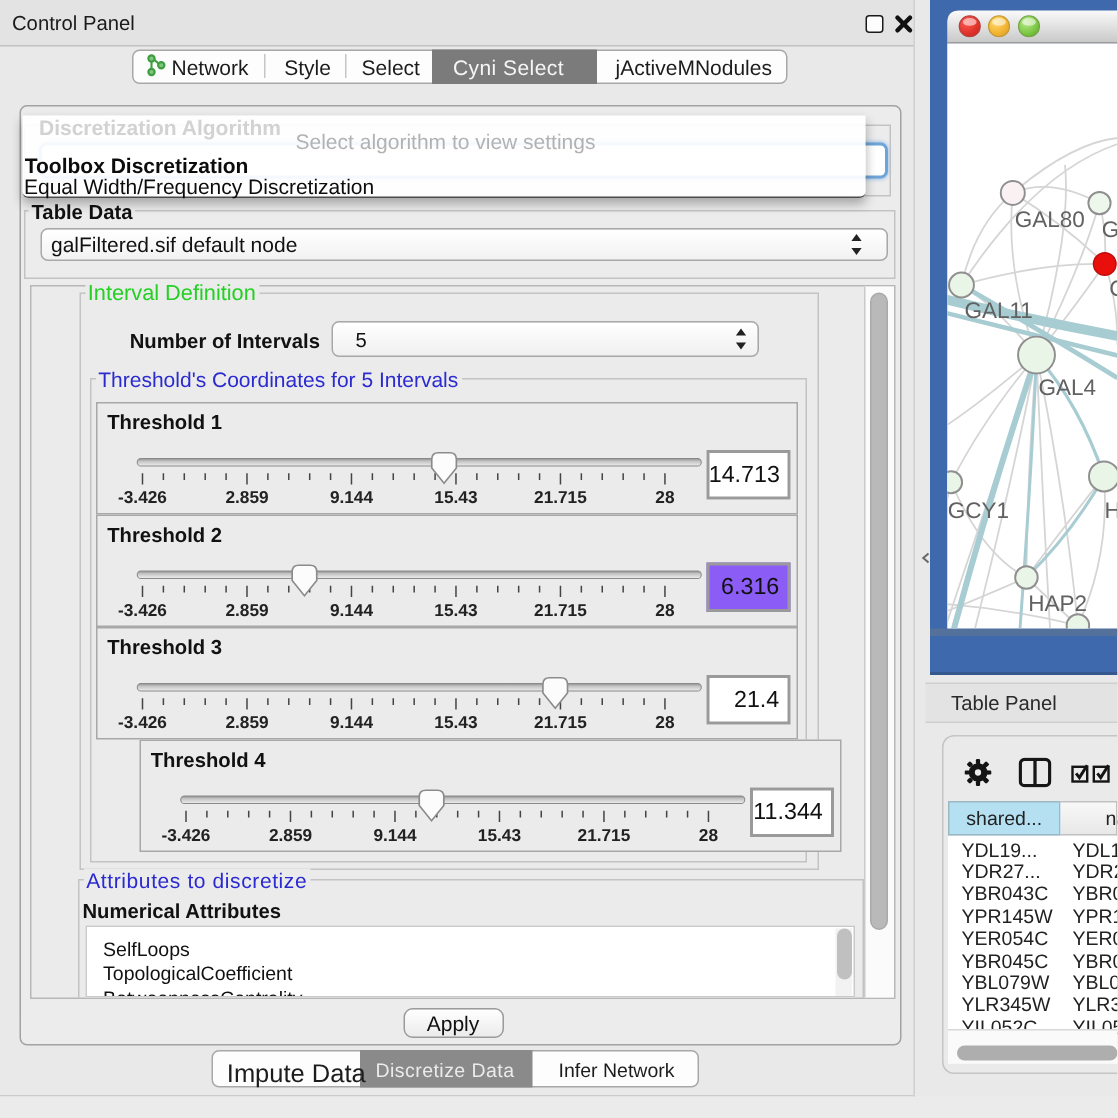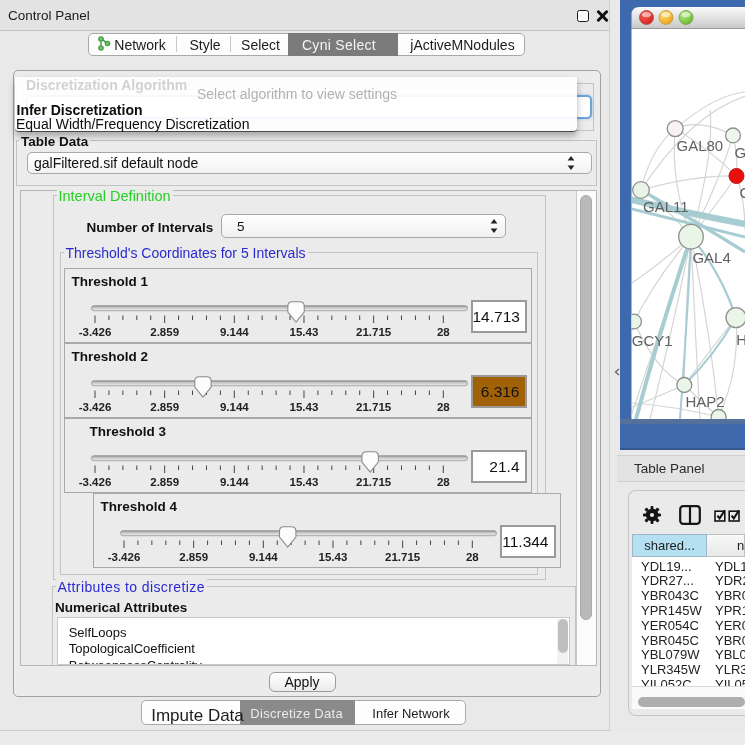--- a/index.html
+++ b/index.html
@@ -175,24 +175,24 @@
         <g>
           <text x="30.00" y="66.5" text-anchor="middle" font-size="11.5" font-weight="bold" fill="#222" font-family="Liberation Sans, sans-serif">-3.426</text>
           <text x="99.66" y="66.5" text-anchor="middle" font-size="11.5" font-weight="bold" fill="#222" font-family="Liberation Sans, sans-serif">2.859</text>
           <text x="169.32" y="66.5" text-anchor="middle" font-size="11.5" font-weight="bold" fill="#222" font-family="Liberation Sans, sans-serif">9.144</text>
           <text x="238.98" y="66.5" text-anchor="middle" font-size="11.5" font-weight="bold" fill="#222" font-family="Liberation Sans, sans-serif">15.43</text>
           <text x="308.64" y="66.5" text-anchor="middle" font-size="11.5" font-weight="bold" fill="#222" font-family="Liberation Sans, sans-serif">21.715</text>
           <text x="378.30" y="66.5" text-anchor="middle" font-size="11.5" font-weight="bold" fill="#222" font-family="Liberation Sans, sans-serif">28</text>
         </g>
         <path d="M129.77 37.2 L129.77 43 L137.97 53.2 L146.17 43 L146.17 37.2 Q146.17 32.8 141.77 32.8 L134.17 32.8 Q129.77 32.8 129.77 37.2 Z" fill="#fcfcfc" stroke="#8b8b8b" stroke-width="1.1"></path>
       </svg>
-      <div style="position:absolute;left:406px;top:31px;width:56px;height:33px;background:#a16207;border:2px solid #9a9a9a;box-sizing:border-box;font-size:15.5px;color:#111;text-align:right;line-height:29px;padding-right:5px;">6.316</div>
+      <div style="position:absolute;left:406px;top:31px;width:56px;height:33px;background:#8b5cf6;border:2px solid #9a9a9a;box-sizing:border-box;font-size:15.5px;color:#111;text-align:right;line-height:29px;padding-right:5px;">6.316</div>
     </div>
 <div class="abs" style="left:63.5px;top:418px;width:468.5px;height:75px;border:1px solid #a8a8a8;box-sizing:border-box;background:#ebebeb;">
-      <div style="position:absolute;left:7px;top:5px;font-size:13.5px;font-weight:bold;color:#111;margin-left:18px;">Threshold 3</div>
+      <div style="position:absolute;left:7px;top:5px;font-size:13.5px;font-weight:bold;color:#111;">Threshold 3</div>
       <svg style="position:absolute;left:0;top:0;" width="466" height="73" viewBox="0 0 466 73">
         <defs>
           <linearGradient id="trk3" x1="0" y1="0" x2="0" y2="1">
             <stop offset="0" stop-color="#8f8f8f"></stop>
             <stop offset="0.35" stop-color="#c3c3c3"></stop>
             <stop offset="1" stop-color="#efefef"></stop>
           </linearGradient>
         </defs>
         <rect x="26.5" y="36.7" width="376" height="5" rx="2.4" fill="url(#trk3)" stroke="#8a8a8a" stroke-width="0.7"></rect>
         <g>
@@ -304,21 +304,21 @@
 
 <div class="abs" style="left:140.5px;top:699.5px;width:325.5px;height:25.5px;background:#fdfdfd;border:1px solid #a8a8a8;border-radius:5px;box-sizing:border-box;"></div>
 <div class="abs" style="left:239.5px;top:699.5px;width:115.5px;height:25.5px;background:#8a8a8a;"></div>
 <div class="abs" style="left:197.5px;top:705.5px;font-size:17px;color:#1c1c1c;transform:translateX(-50%);">Impute Data</div>
 <div class="abs" style="left:296.7px;top:705.5px;font-size:13px;color:#ebebeb;letter-spacing:0.3px;transform:translateX(-50%);">Discretize Data</div>
 <div class="abs" style="left:411px;top:705.5px;font-size:13px;color:#1c1c1c;transform:translateX(-50%);">Infer Network</div>
 
 <div class="abs" style="left:14.5px;top:77px;width:562px;height:54px;background:rgba(255,255,255,0.93);border-bottom:1px solid #4a4a4a;border-radius:0 0 4px 4px;box-shadow:0 4px 7px rgba(0,0,0,0.30);"></div>
 <div class="abs bold" style="left:26px;top:77px;font-size:14px;color:#d2d2d2;">Discretization Algorithm</div>
 <div class="abs" style="left:197px;top:85.5px;font-size:14px;color:#b2b2b2;">Select algorithm to view settings</div>
-<div class="abs bold" style="left:16.5px;top:102px;font-size:14px;color:#0c0c0c;">Infer Discretization</div>
+<div class="abs bold" style="left:16.5px;top:102px;font-size:14px;color:#0c0c0c;">Toolbox Discretization</div>
 <div class="abs" style="left:16px;top:115.5px;font-size:14px;color:#0c0c0c;">Equal Width/Frequency Discretization</div>
 
 <svg class="abs" style="left:614px;top:368px;" width="6" height="8" viewBox="0 0 6 8">
  <path d="M5 1 L1.5 4 L5 7" fill="none" stroke="#666" stroke-width="1.3"></path>
 </svg>
 
 <svg class="abs" style="left:620px;top:0;" width="125" height="450" viewBox="0 0 125 450">
   <rect x="0" y="0" width="125" height="450" fill="#3e69ad"></rect>
   <rect x="0" y="419" width="125" height="5" fill="#54719c"></rect>
   <rect x="0" y="448" width="125" height="2" fill="#35598e"></rect>

